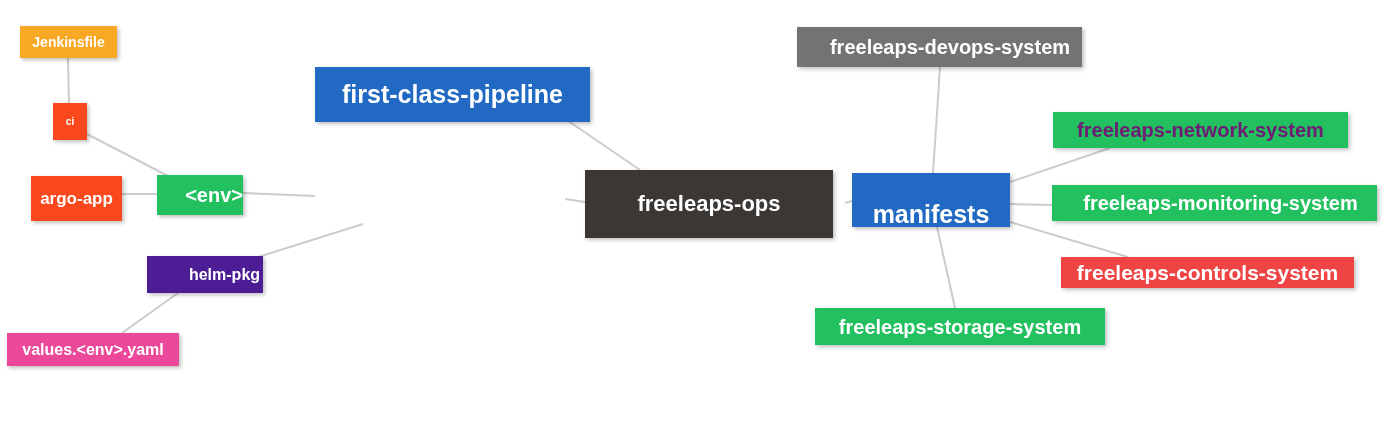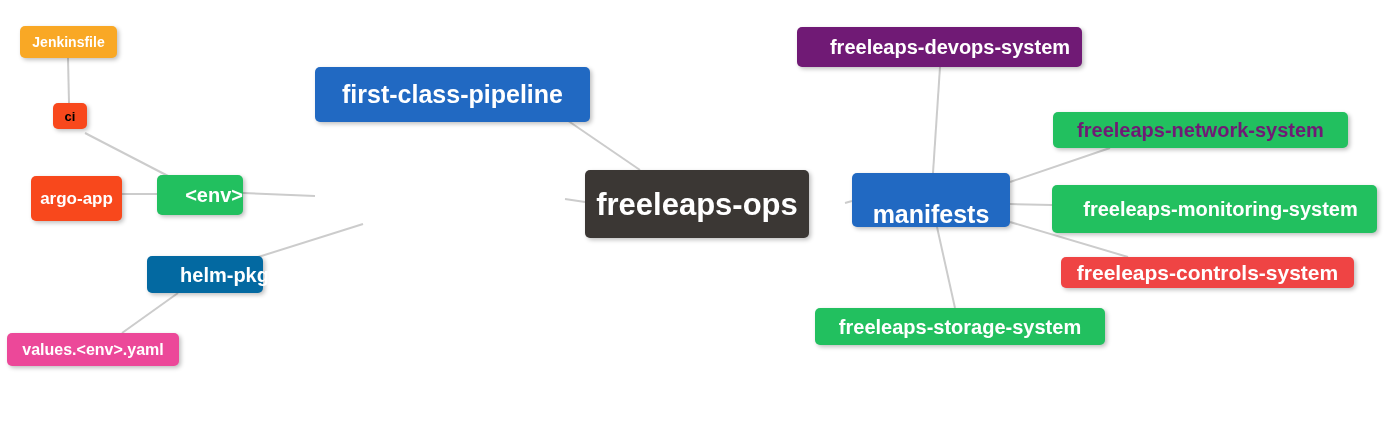--- a/index.html
+++ b/index.html
@@ -21,21 +21,21 @@
   }
   .node {
     position: absolute;
     z-index: 2;
     display: flex;
     align-items: center;
     justify-content: center;
     color: #ffffff;
     font-weight: bold;
     white-space: nowrap;
-    border-radius: 5px;
+    border-radius: 0;
     box-shadow: 2px 2px 4px rgba(0,0,0,0.25);
     cursor: pointer;
     box-sizing: border-box;
     line-height: 1;
   }
   .node .node-label {
     pointer-events: none;
   }
 </style>
 </head>
@@ -54,51 +54,51 @@
       <line x1="845" y1="203" x2="852" y2="201" stroke="#cccccc" stroke-width="2"></line>
       <line x1="933" y1="173" x2="940" y2="67" stroke="#cccccc" stroke-width="2"></line>
       <line x1="1010" y1="182" x2="1110" y2="148" stroke="#cccccc" stroke-width="2"></line>
       <line x1="1010" y1="204" x2="1052" y2="205" stroke="#cccccc" stroke-width="2"></line>
       <line x1="1010" y1="222" x2="1128" y2="257" stroke="#cccccc" stroke-width="2"></line>
       <line x1="937" y1="227" x2="955" y2="308" stroke="#cccccc" stroke-width="2"></line>
     </svg>
 <div class="node" style="left: 20px; top: 26px; width: 97px; height: 32px; background: rgb(249, 168, 37); color: rgb(255, 255, 255); font-size: 14px;">
       <span class="node-label">Jenkinsfile</span>
     </div>
-    <div class="node" style="left: 53px; top: 103px; width: 34px; height: 26px; background: rgb(248, 72, 28); color: #000000; font-size: 13px;">
+    <div class="node" style="left: 53px; top: 103px; width: 34px; height: 37px; background: rgb(248, 72, 28); color: #ffffff; font-size: 10px;">
       <span class="node-label">ci</span>
     </div>
     <div class="node" style="left: 31px; top: 176px; width: 91px; height: 45px; background: rgb(248, 72, 28); color: rgb(255, 255, 255); font-size: 17px;">
       <span class="node-label">argo-app</span>
     </div>
     <div class="node" style="left: 157px; top: 175px; width: 86px; height: 40px; background: rgb(34, 192, 95); color: rgb(255, 255, 255); font-size: 20px; justify-content: flex-end;">
       <span class="node-label">&lt;env&gt;</span>
     </div>
-    <div class="node" style="left: 147px; top: 256px; width: 116px; height: 37px; background: #0369a1; color: rgb(255, 255, 255); font-size: 20px; padding-left: 39px;">
+    <div class="node" style="left: 147px; top: 256px; width: 116px; height: 37px; background: #4c1d95; color: rgb(255, 255, 255); font-size: 16px; padding-left: 39px;">
       <span class="node-label">helm-pkg</span>
     </div>
     <div class="node" style="left: 7px; top: 333px; width: 172px; height: 33px; background: #ec4899; color: rgb(255, 255, 255); font-size: 16px;">
       <span class="node-label">values.&lt;env&gt;.yaml</span>
     </div>
     <div class="node" style="left: 315px; top: 35px; width: 275px; height: 55px; background: rgb(33, 105, 194); color: rgb(255, 255, 255); font-size: 25px; margin-top: 32px;">
       <span class="node-label">first-class-pipeline</span>
     </div>
-    <div class="node" style="left: 585px; top: 170px; width: 224px; height: 68px; background: rgb(59, 55, 52); color: rgb(255, 255, 255); font-size: 31px;">
+    <div class="node" style="left: 585px; top: 170px; width: 248px; height: 68px; background: rgb(59, 55, 52); color: rgb(255, 255, 255); font-size: 22px;">
       <span class="node-label">freeleaps-ops</span>
     </div>
     <div class="node" style="left: 852px; top: 173px; width: 158px; height: 54px; background: rgb(33, 105, 194); color: rgb(255, 255, 255); font-size: 25px; align-items: flex-end;">
       <span class="node-label">manifests</span>
     </div>
-    <div class="node" style="left: 797px; top: 27px; width: 285px; height: 40px; background: #701a75; color: rgb(255, 255, 255); font-size: 20px; padding-left: 21px;">
+    <div class="node" style="left: 797px; top: 27px; width: 285px; height: 40px; background: #737373; color: rgb(255, 255, 255); font-size: 20px; padding-left: 21px;">
       <span class="node-label">freeleaps-devops-system</span>
     </div>
     <div class="node" style="left: 1053px; top: 112px; width: 295px; height: 36px; background: rgb(34, 192, 95); color: #701a75; font-size: 20px;">
       <span class="node-label">freeleaps-network-system</span>
     </div>
-    <div class="node" style="left: 1052px; top: 185px; width: 325px; height: 48px; background: rgb(34, 192, 95); color: rgb(255, 255, 255); font-size: 20px; padding-left: 12px;">
+    <div class="node" style="left: 1052px; top: 185px; width: 325px; height: 36px; background: rgb(34, 192, 95); color: rgb(255, 255, 255); font-size: 20px; padding-left: 12px;">
       <span class="node-label">freeleaps-monitoring-system</span>
     </div>
     <div class="node" style="left: 1061px; top: 257px; width: 293px; height: 31px; background: #ef4444; color: rgb(255, 255, 255); font-size: 21px;">
       <span class="node-label">freeleaps-controls-system</span>
     </div>
     <div class="node" style="left: 815px; top: 308px; width: 290px; height: 37px; background: rgb(34, 192, 95); color: rgb(255, 255, 255); font-size: 20px; text-align: center;">
       <span class="node-label">freeleaps-storage-system</span>
     </div>
   </div>
 

